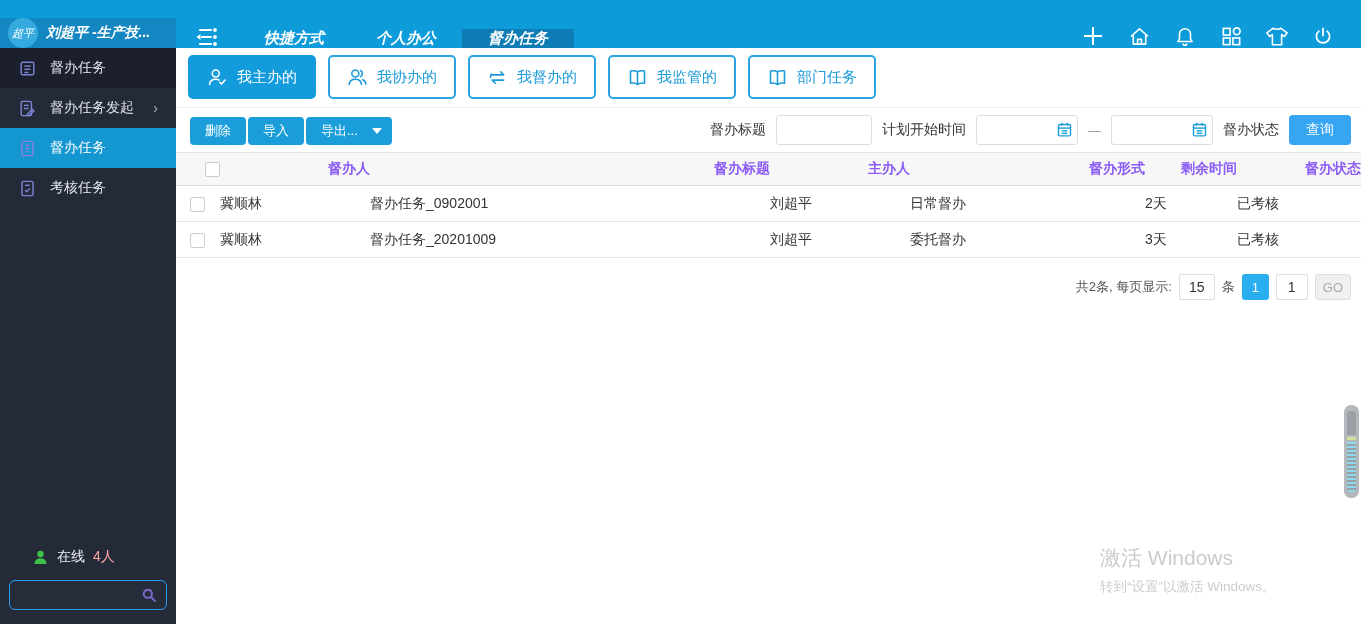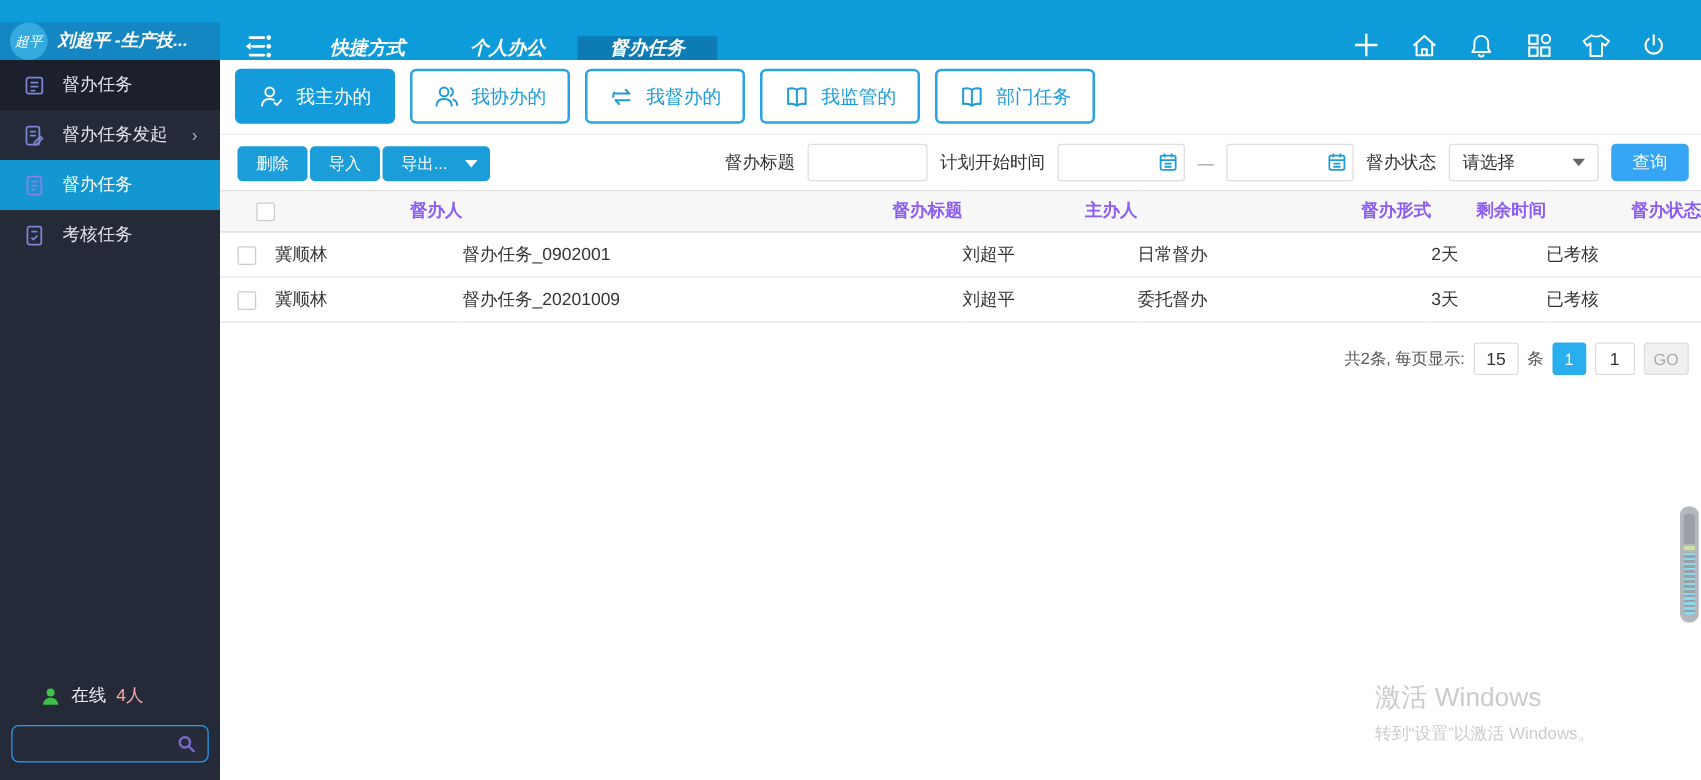--- a/index.html
+++ b/index.html
@@ -329,24 +329,20 @@
               <rect x="3.5" y="5" width="17" height="16" rx="2"></rect>
               <line x1="8" y1="2.5" x2="8" y2="7"></line>
               <line x1="16" y1="2.5" x2="16" y2="7"></line>
               <line x1="3.5" y1="10" x2="20.5" y2="10"></line>
               <line x1="8" y1="14" x2="16" y2="14"></line>
               <line x1="8" y1="17.5" x2="16" y2="17.5"></line>
             </svg>
         </span>
       </div>
       <span class="flabel">督办状态</span>
-      <div class="select-box">
-        <span>请选择</span>
-        <span class="caret-g"></span>
-      </div>
       <button class="query-btn">查询</button>
     </div>
   </div>
 
   <table>
     <colgroup>
       <col style="width:44px">
         <col style="width:150px">
         <col style="width:400px">
       <col style="width:140px">

